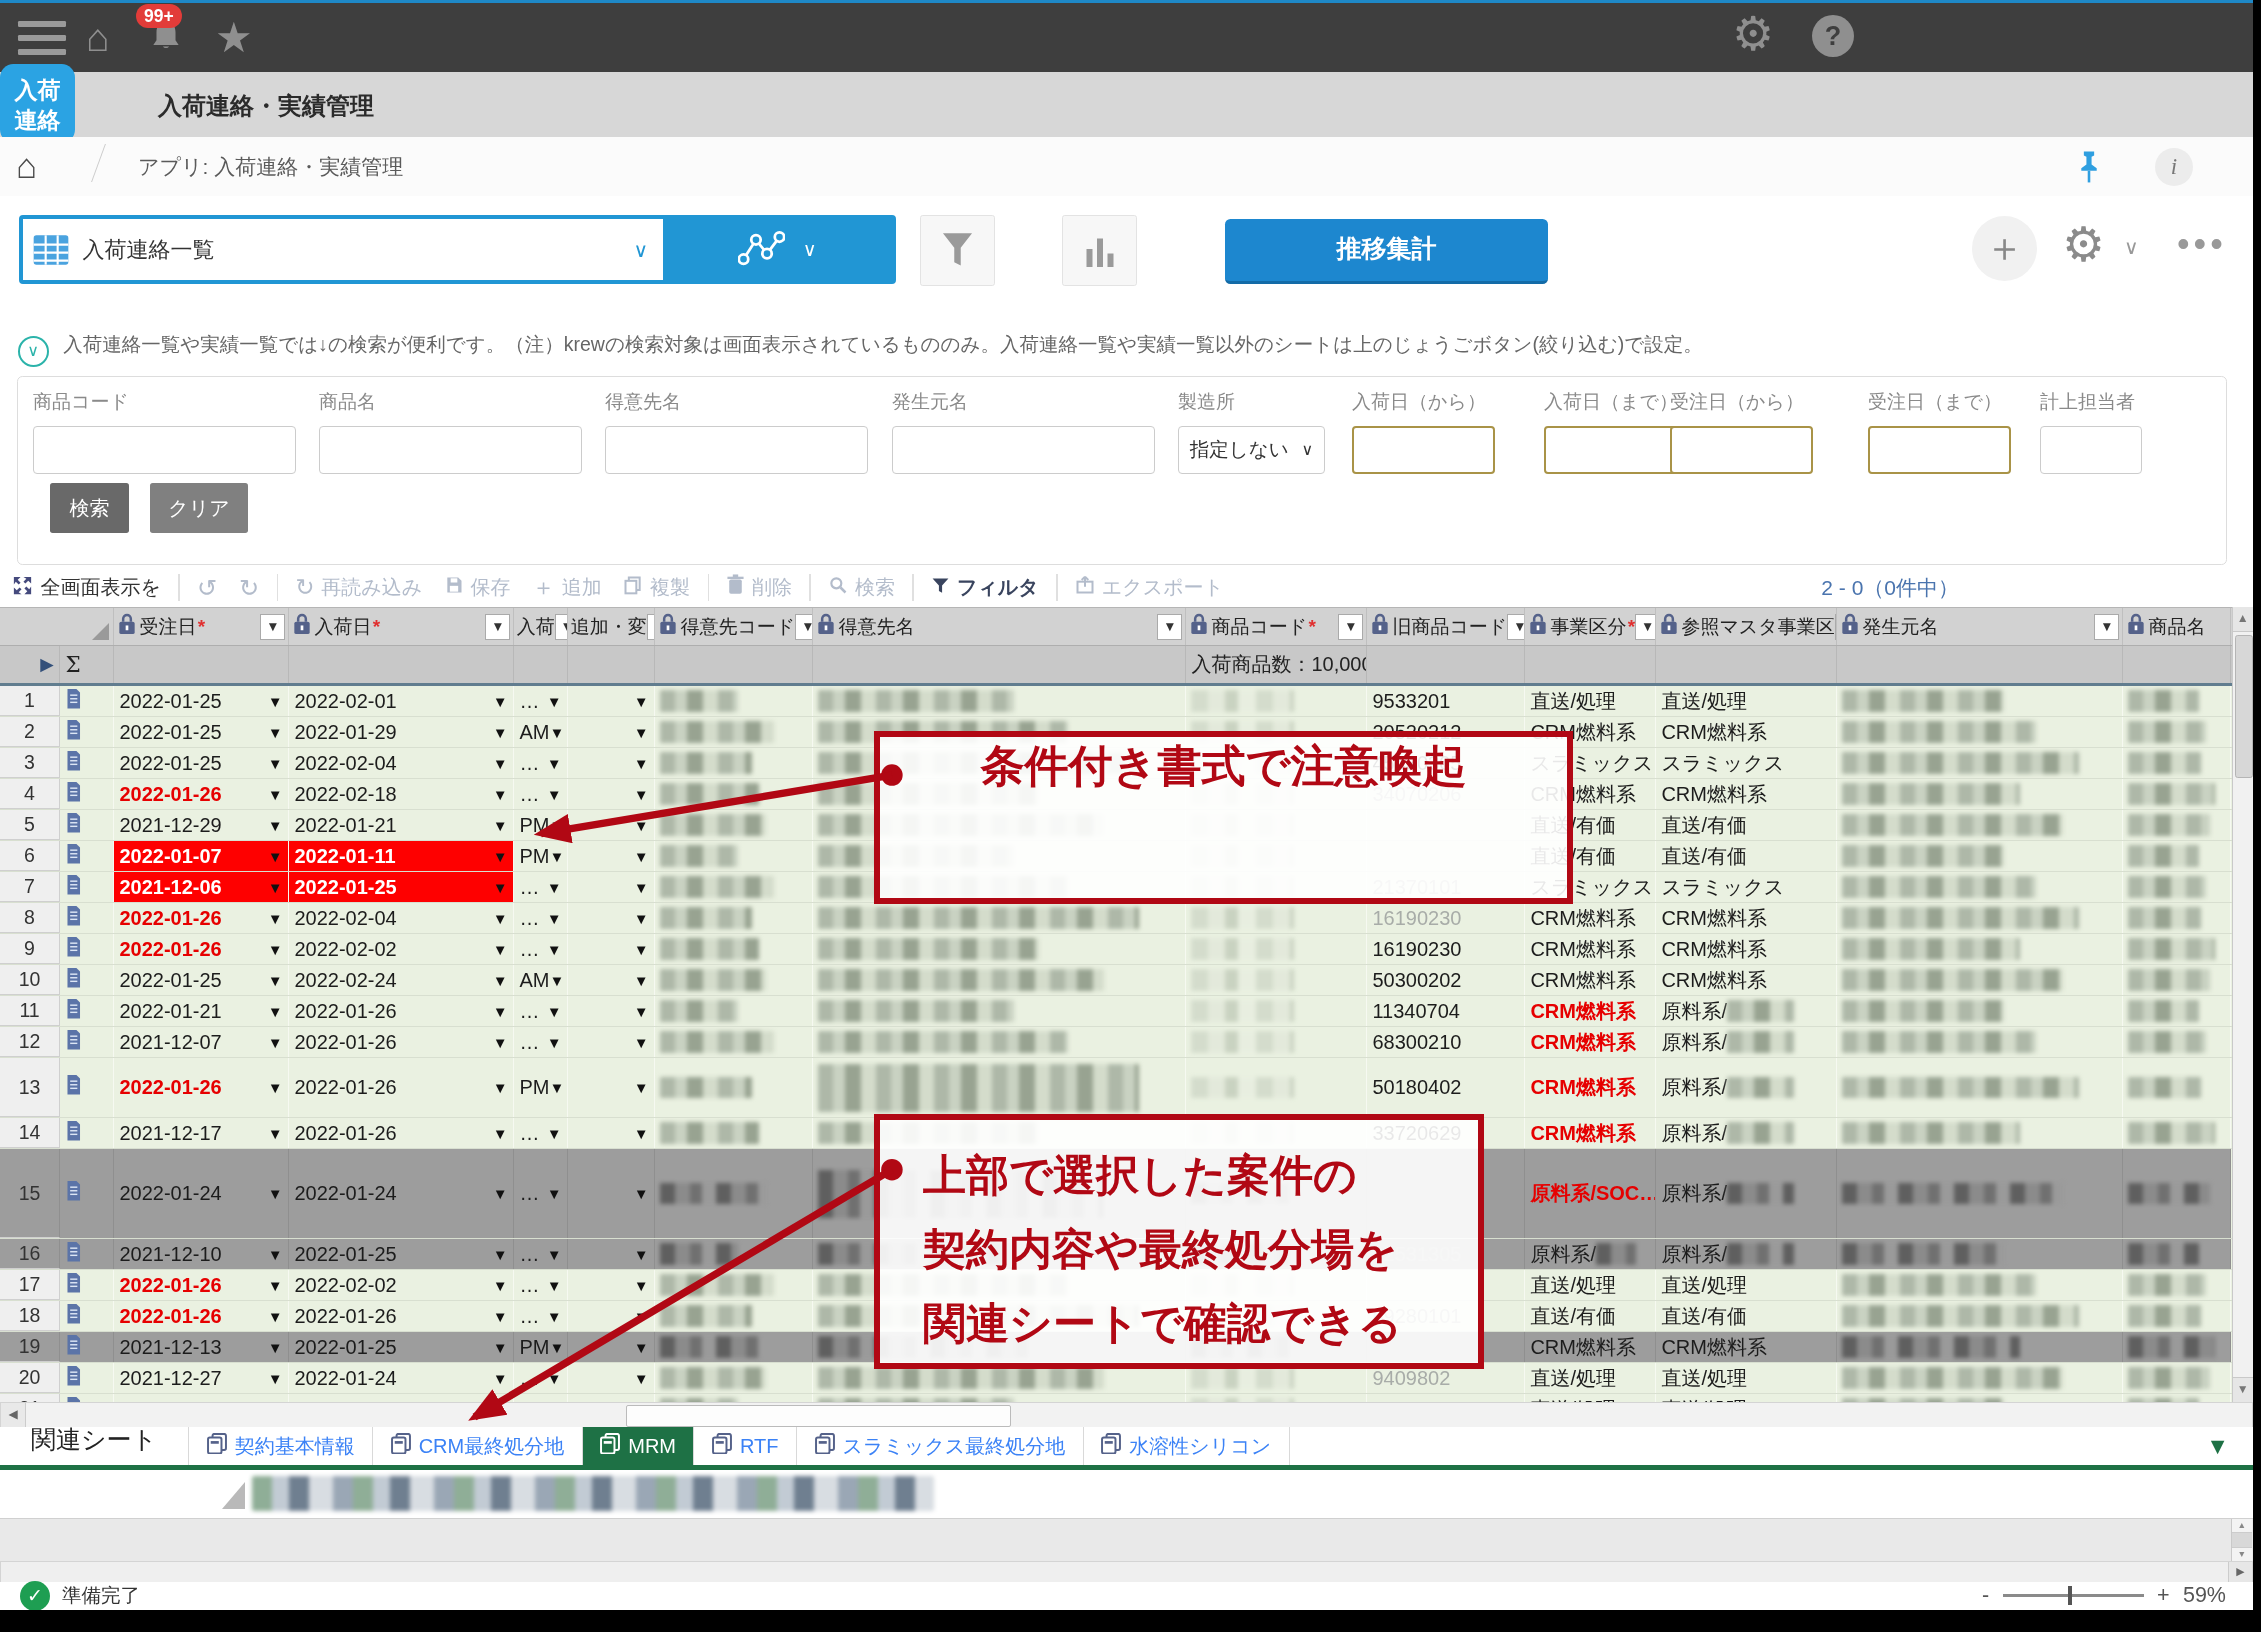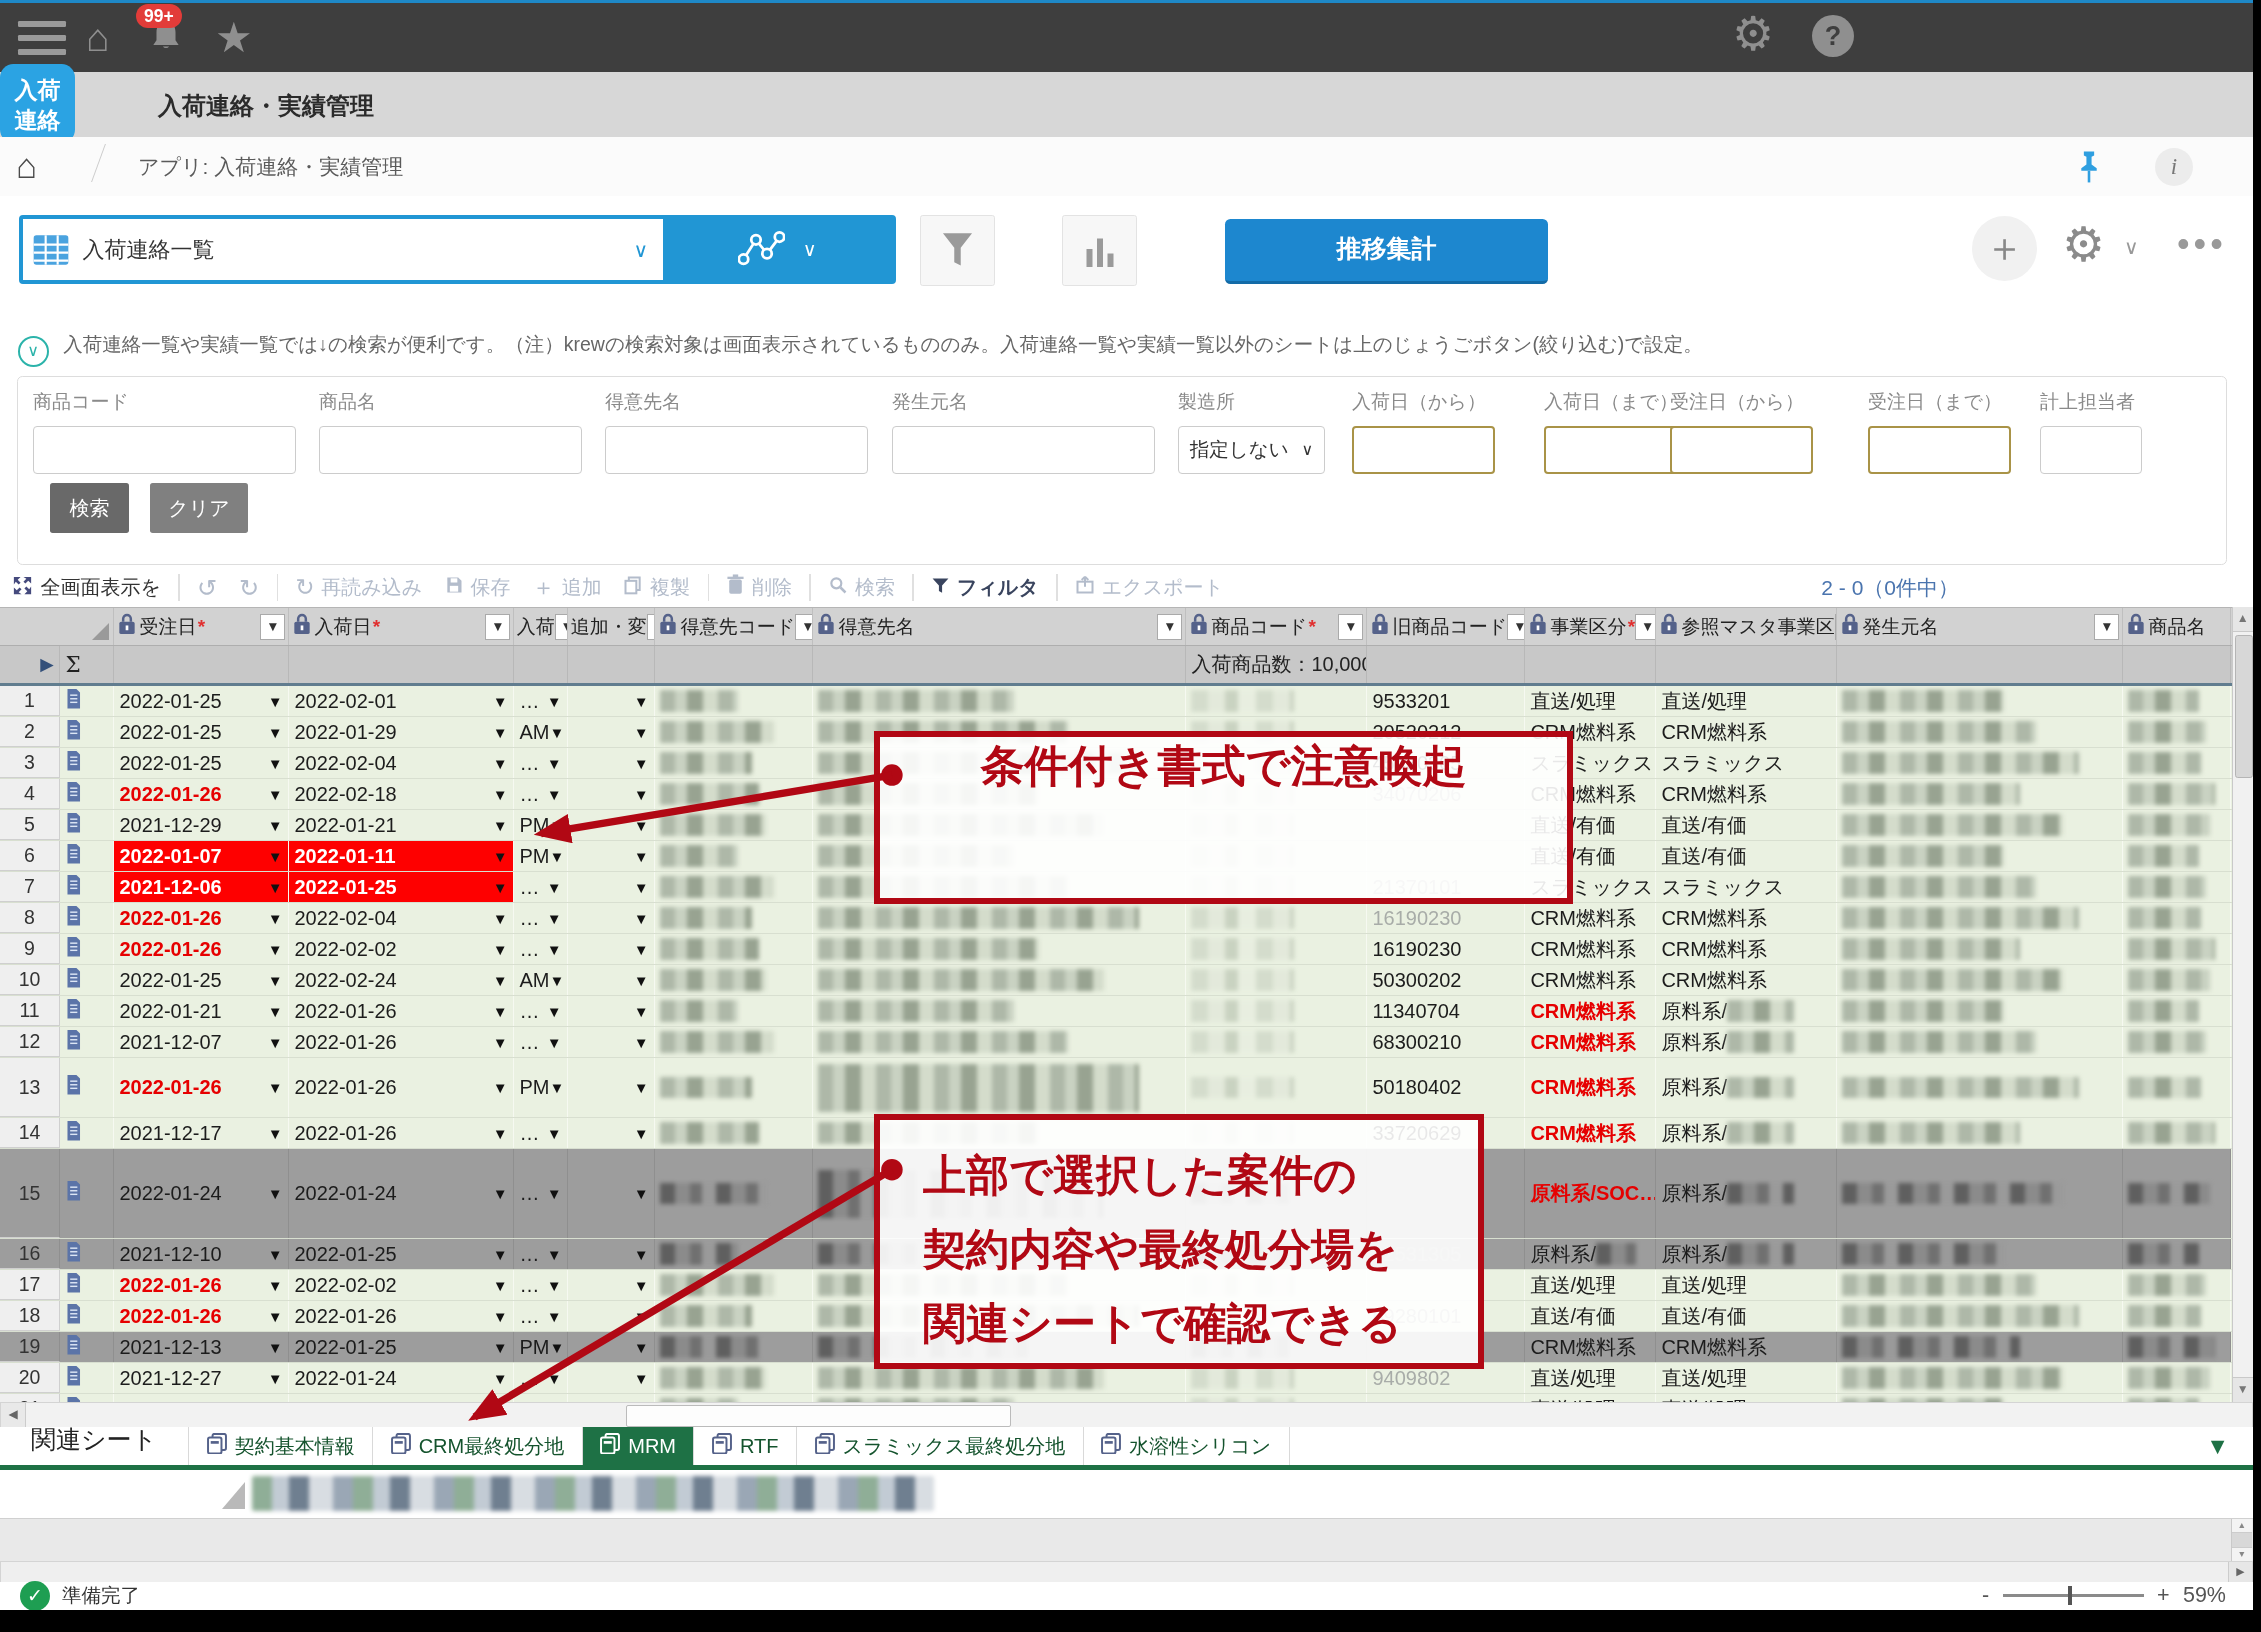--- a/index.html
+++ b/index.html
@@ -95,21 +95,21 @@
   .vscroll{position:absolute;right:0;top:607px;width:21.5px;height:795px;background:#f1f1f1;border-left:1.3px solid #c9c9c9;box-sizing:border-box;}
   .vs-btn{width:100%;height:24px;background:#e6e6e6;border-bottom:0.7px solid #c9c9c9;text-align:center;line-height:23px;font-size:12px;color:#777;cursor:pointer;}
   .vs-thumb{position:absolute;left:2px;top:28px;width:16px;height:141px;background:#d7d7d7;border:0.7px solid #b5b5b5;border-radius:2.7px;cursor:pointer;}
   .vs-down{position:absolute;bottom:0;width:100%;height:24px;background:#e6e6e6;border-top:0.7px solid #c9c9c9;text-align:center;line-height:23px;font-size:12px;color:#777;cursor:pointer;}
   
   .hscroll1{position:absolute;left:0;top:1402px;width:2253px;height:25.5px;background:#f2f2f2;border:0.7px solid #d4d4d4;box-sizing:border-box;}
   .hs-left{position:absolute;left:0;top:0;width:24px;height:24px;background:#e9e9e9;border-right:0.7px solid #ccc;text-align:center;line-height:23px;font-size:12px;color:#666;cursor:pointer;}
   .hs-thumb{position:absolute;left:625px;top:2px;width:383px;height:20px;background:#fdfdfd;border:0.7px solid #bbb;border-radius:2px;cursor:pointer;}
   .tabsbar{position:absolute;left:0;top:1427px;width:2253px;height:38px;background:#fff;display:flex;align-items:stretch;}
   .tabs-label{font-size:25px;color:#222;display:flex;align-items:center;padding:0 31px 14px 31px;}
-  .sheettab{display:flex;align-items:center;gap:8px;font-size:20px;color:#14532d;padding:0 17.5px;border-left:1.3px solid #d9d9d9;cursor:pointer;white-space:nowrap;}
+  .sheettab{display:flex;align-items:center;gap:8px;font-size:20px;color:#3b82f6;padding:0 17.5px;border-left:1.3px solid #d9d9d9;cursor:pointer;white-space:nowrap;}
   .sheettab:last-of-type{border-right:1.3px solid #d9d9d9;}
   .sheettab.active{background:#1e7145;color:#fff;}
   .tab-vdown{margin-left:auto;align-self:center;color:#1e7145;font-size:23px;padding-right:24px;cursor:pointer;}
   .greenline{position:absolute;left:0;top:1465px;width:2253px;height:5.4px;background:#1e7145;}
   .relstrip{position:absolute;left:0;top:1471px;width:2253px;height:47px;background:#fff;}
   .rel-tri{position:absolute;left:222px;top:10.8px;width:0;height:0;border-right:23px solid #b9b9b9;border-top:27px solid transparent;}
   .rel-blur{position:absolute;left:252px;top:5.4px;width:682px;height:35px;border-radius:2px;filter:blur(2px);
     background:repeating-linear-gradient(90deg,#8fae97 0 20px,#c2cbd4 20px 37px,#6f7f90 37px 57px,#d8dde2 57px 81px,#9aa7b5 81px 101px);}
   .graypanel{position:absolute;left:0;top:1518px;width:2253px;height:43px;background:#e9e9e9;border-top:1.3px solid #d0d0d0;}
   .gp-vs{position:absolute;right:1.3px;top:0;width:20px;height:43px;background:#f3f3f3;border-left:0.7px solid #c9c9c9;}

